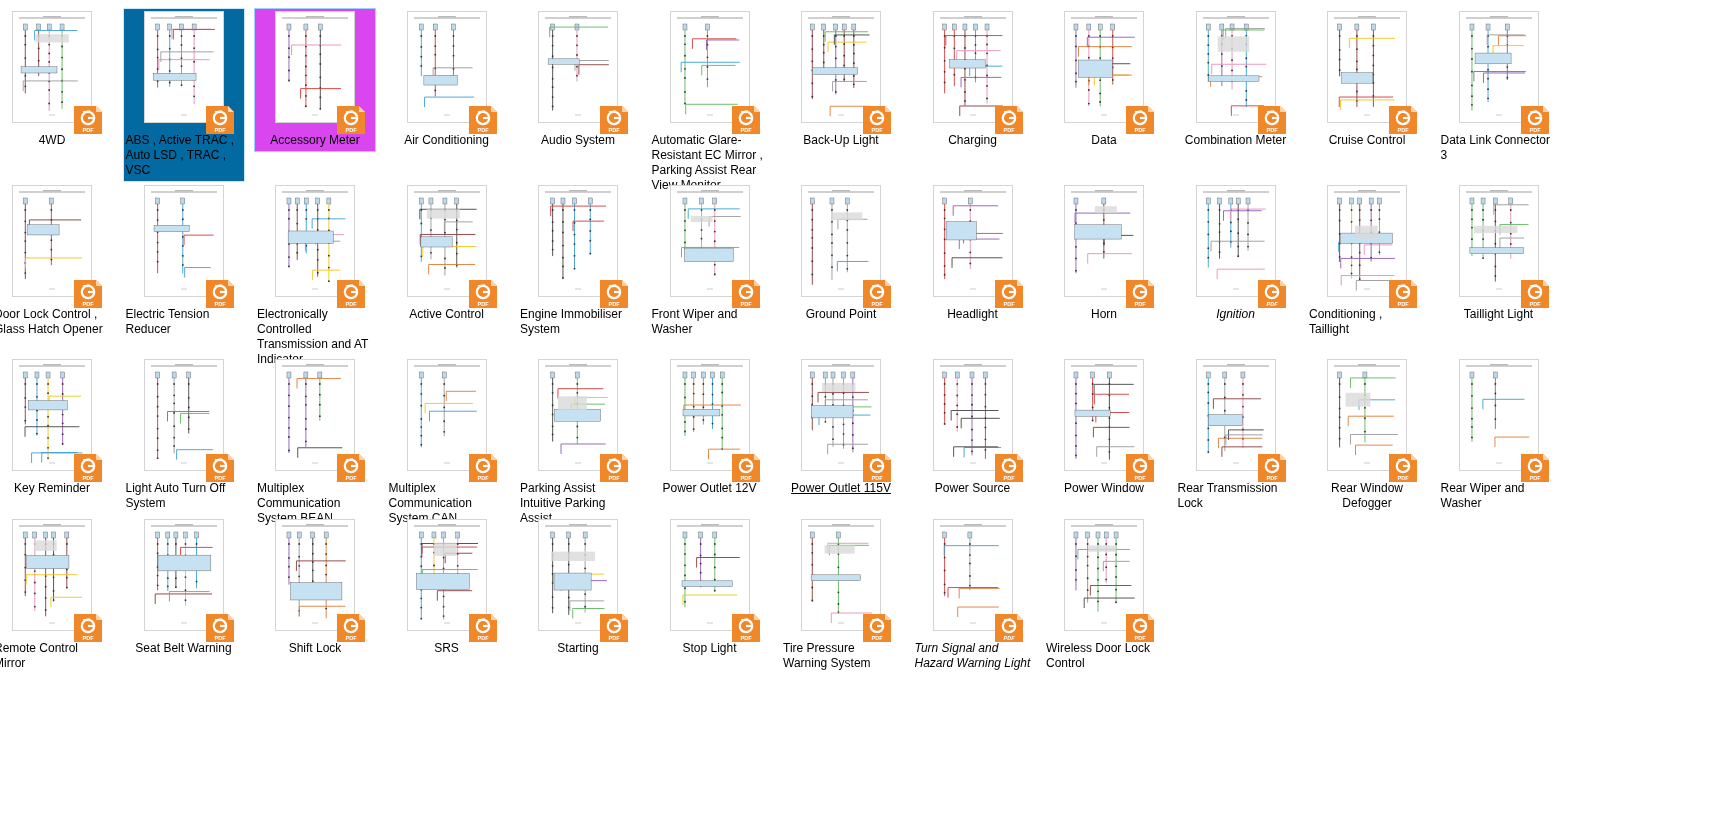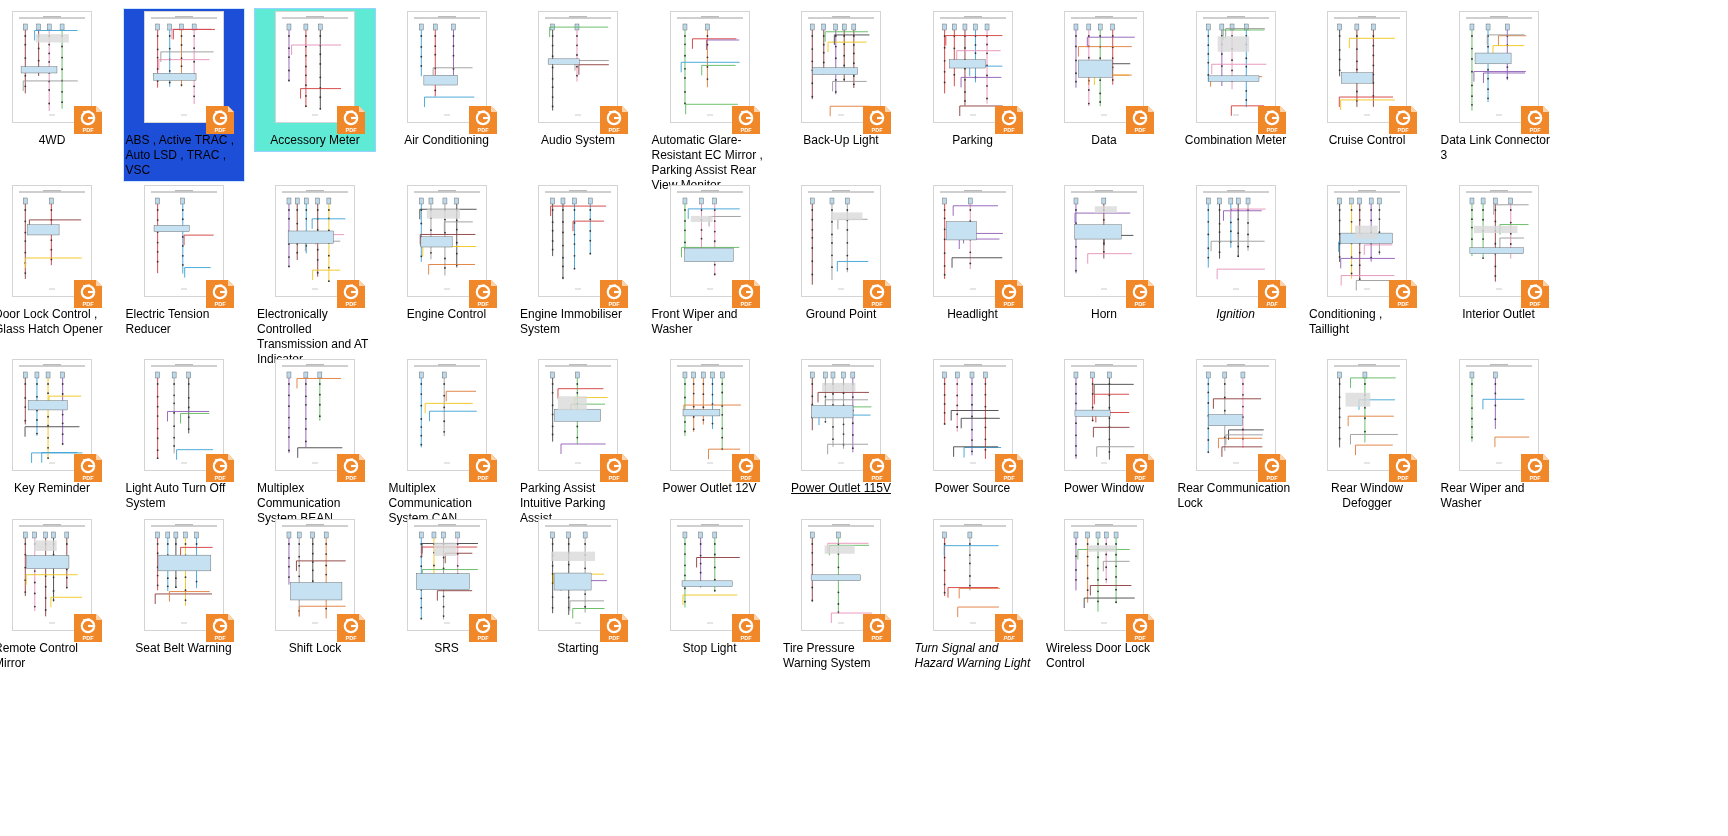--- a/index.html
+++ b/index.html
@@ -6,22 +6,22 @@
   body {
     width: 1728px; height: 836px; background: #ffffff; overflow: hidden;
     font-family: "Liberation Sans", "DejaVu Sans", sans-serif; font-size: 12px; color: #000;
     position: relative;
   }
   #grid { position: absolute; left: 1px; top: 0; width: 1728px; height: 828px; }
   .item {
     position: absolute; width: 122px; box-sizing: border-box;
     border: 1px solid transparent; cursor: default;
   }
-  .item.selected { background: #1d4ed8; border-color: #cce8ff; }
-  .item.hover { background: #5eead4; border-color: #99d1ff; }
+  .item.selected { background: #0369a1; border-color: #cce8ff; }
+  .item.hover { background: #d946ef; border-color: #99d1ff; }
   .thumb-wrap { position: relative; width: 122px; height: 124px; }
   .page {
     position: absolute; left: 20px; top: 2px; width: 80px; height: 112px;
     background: #fff; border: 1px solid #d4d4d4; box-sizing: border-box; overflow: hidden;
   }
   .page svg { display: block; }
   .badge { position: absolute; left: 82px; top: 97px; width: 28px; height: 28px; }
   .label {
     display: block; text-align: center; font-size: 12px; line-height: 15px;
     padding: 0 2px 3px 2px; color: #000; word-wrap: break-word;
@@ -437,21 +437,21 @@
         </div>
         <div class="badge"><svg width="28" height="28" viewBox="0 0 28 28" xmlns="http://www.w3.org/2000/svg">
             <path d="M0 0 H22 L28 6 V28 H0 Z" fill="#f0882a"></path>
             <path d="M22 0 V6 H28 Z" fill="#ffd3ab"></path>
             <circle cx="14" cy="12" r="6.2" fill="none" stroke="#fff" stroke-width="2.2"></circle>
             <path d="M14 12 H20" stroke="#fff" stroke-width="2.2"></path>
             <path d="M9 6 L16 5" stroke="#fff" stroke-width="1.6"></path>
             <text x="14" y="25.5" font-size="5.5" font-family="Liberation Sans, sans-serif" font-weight="bold" fill="#fff" text-anchor="middle">PDF</text>
           </svg></div>
       </div>
-      <span class="label">Parking</span>
+      <span class="label">Charging</span>
     </div>
     <div class="item" style="left: 1042px; top: 8px;">
       <div class="thumb-wrap">
         <div class="page">
           <svg width="78" height="110" viewBox="0 0 78 110" xmlns="http://www.w3.org/2000/svg">
             <line x1="6" y1="6" x2="72" y2="6" stroke="#888" stroke-width="0.8"></line>
             <rect x="30" y="4" width="18" height="1.5" fill="#bbb"></rect>
             <rect x="8.968501371742112" y="12" width="4" height="6" fill="#bcd9ec" stroke="#555" stroke-width="0.4"></rect>
             <line x1="10.968501371742112" y1="18" x2="10.968501371742112" y2="75.73679698216735" stroke="#8e5bb5" stroke-width="0.9"></line>
             <circle cx="10.968501371742112" cy="24" r="0.9" fill="#333"></circle>
@@ -852,21 +852,21 @@
         </div>
         <div class="badge"><svg width="28" height="28" viewBox="0 0 28 28" xmlns="http://www.w3.org/2000/svg">
             <path d="M0 0 H22 L28 6 V28 H0 Z" fill="#f0882a"></path>
             <path d="M22 0 V6 H28 Z" fill="#ffd3ab"></path>
             <circle cx="14" cy="12" r="6.2" fill="none" stroke="#fff" stroke-width="2.2"></circle>
             <path d="M14 12 H20" stroke="#fff" stroke-width="2.2"></path>
             <path d="M9 6 L16 5" stroke="#fff" stroke-width="1.6"></path>
             <text x="14" y="25.5" font-size="5.5" font-family="Liberation Sans, sans-serif" font-weight="bold" fill="#fff" text-anchor="middle">PDF</text>
           </svg></div>
       </div>
-      <span class="label">Engine Control</span>
+      <span class="label">Active Control</span>
     </div>
     <div class="item" style="left: 516px; top: 182px;">
       <div class="thumb-wrap">
         <div class="page">
           <svg width="78" height="110" viewBox="0 0 78 110" xmlns="http://www.w3.org/2000/svg">
             <line x1="6" y1="6" x2="72" y2="6" stroke="#888" stroke-width="0.8"></line>
             <rect x="30" y="4" width="18" height="1.5" fill="#bbb"></rect>
             <rect x="11.632013031550068" y="12" width="4" height="6" fill="#bcd9ec" stroke="#555" stroke-width="0.4"></rect>
             <line x1="13.632013031550068" y1="18" x2="13.632013031550068" y2="70.10853909465021" stroke="#444444" stroke-width="0.9"></line>
             <circle cx="13.632013031550068" cy="24" r="0.9" fill="#333"></circle>
@@ -1261,21 +1261,21 @@
         </div>
         <div class="badge"><svg width="28" height="28" viewBox="0 0 28 28" xmlns="http://www.w3.org/2000/svg">
             <path d="M0 0 H22 L28 6 V28 H0 Z" fill="#f0882a"></path>
             <path d="M22 0 V6 H28 Z" fill="#ffd3ab"></path>
             <circle cx="14" cy="12" r="6.2" fill="none" stroke="#fff" stroke-width="2.2"></circle>
             <path d="M14 12 H20" stroke="#fff" stroke-width="2.2"></path>
             <path d="M9 6 L16 5" stroke="#fff" stroke-width="1.6"></path>
             <text x="14" y="25.5" font-size="5.5" font-family="Liberation Sans, sans-serif" font-weight="bold" fill="#fff" text-anchor="middle">PDF</text>
           </svg></div>
       </div>
-      <span class="label">Interior Outlet</span>
+      <span class="label">Taillight Light</span>
     </div>
     <div class="item" style="left: -10px; top: 356px;">
       <div class="thumb-wrap">
         <div class="page">
           <svg width="78" height="110" viewBox="0 0 78 110" xmlns="http://www.w3.org/2000/svg">
             <line x1="6" y1="6" x2="72" y2="6" stroke="#888" stroke-width="0.8"></line>
             <rect x="30" y="4" width="18" height="1.5" fill="#bbb"></rect>
             <rect x="10.295524691358025" y="12" width="4" height="6" fill="#bcd9ec" stroke="#555" stroke-width="0.4"></rect>
             <line x1="12.295524691358025" y1="18" x2="12.295524691358025" y2="64.48028120713306" stroke="#8b3a3a" stroke-width="0.9"></line>
             <circle cx="12.295524691358025" cy="24" r="0.9" fill="#333"></circle>
@@ -1773,21 +1773,21 @@
         </div>
         <div class="badge"><svg width="28" height="28" viewBox="0 0 28 28" xmlns="http://www.w3.org/2000/svg">
             <path d="M0 0 H22 L28 6 V28 H0 Z" fill="#f0882a"></path>
             <path d="M22 0 V6 H28 Z" fill="#ffd3ab"></path>
             <circle cx="14" cy="12" r="6.2" fill="none" stroke="#fff" stroke-width="2.2"></circle>
             <path d="M14 12 H20" stroke="#fff" stroke-width="2.2"></path>
             <path d="M9 6 L16 5" stroke="#fff" stroke-width="1.6"></path>
             <text x="14" y="25.5" font-size="5.5" font-family="Liberation Sans, sans-serif" font-weight="bold" fill="#fff" text-anchor="middle">PDF</text>
           </svg></div>
       </div>
-      <span class="label left">Rear Communication Lock</span>
+      <span class="label left">Rear Transmission Lock</span>
     </div>
     <div class="item" style="left: 1305px; top: 356px;">
       <div class="thumb-wrap">
         <div class="page">
           <svg width="78" height="110" viewBox="0 0 78 110" xmlns="http://www.w3.org/2000/svg">
             <line x1="6" y1="6" x2="72" y2="6" stroke="#888" stroke-width="0.8"></line>
             <rect x="30" y="4" width="18" height="1.5" fill="#bbb"></rect>
             <rect x="9.624914266117969" y="12" width="4" height="6" fill="#bcd9ec" stroke="#555" stroke-width="0.4"></rect>
             <line x1="11.624914266117969" y1="18" x2="11.624914266117969" y2="87.44495884773663" stroke="#444444" stroke-width="0.9"></line>
             <circle cx="11.624914266117969" cy="24" r="0.9" fill="#333"></circle>

